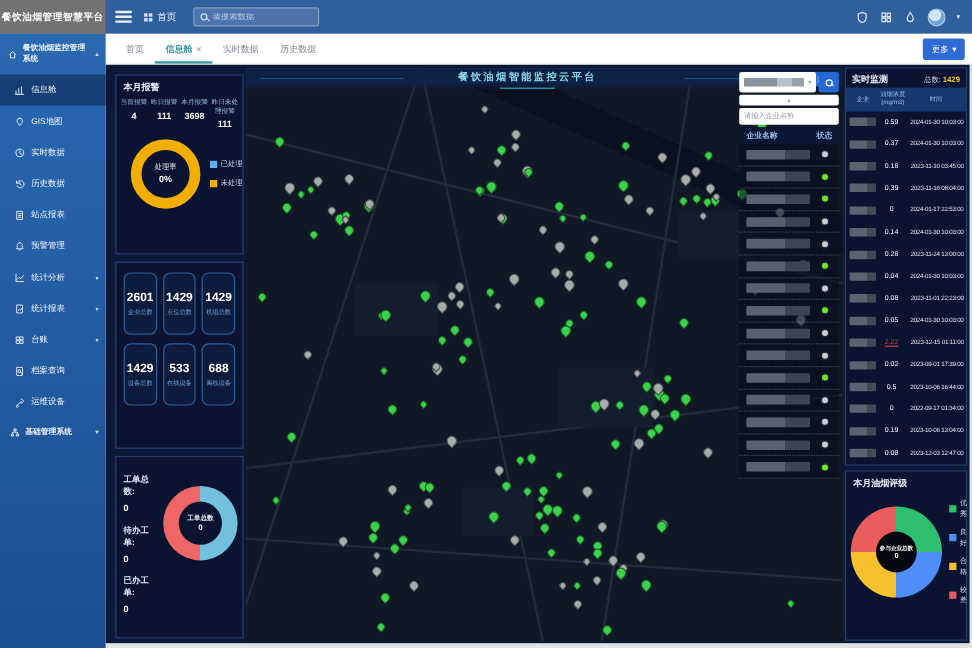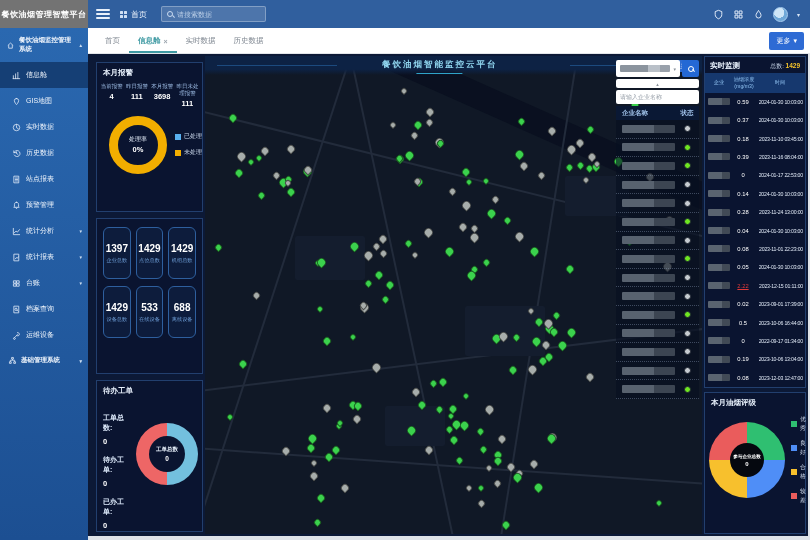--- a/index.html
+++ b/index.html
@@ -511,21 +511,21 @@
               <span class="lg-sq" style="background: rgb(242, 174, 0);"></span>
               <span>未处理</span>
             </div>
           </div>
       </div>
     </div>
 
     <div class="panel panel-device">
       <div class="dev-grid" id="dev-grid">
           <div class="dev-card">
-            <div class="vl">1397</div>
+            <div class="vl">2601</div>
             <div class="lb">企业总数</div>
           </div>
           <div class="dev-card">
             <div class="vl">1429</div>
             <div class="lb">点位总数</div>
           </div>
           <div class="dev-card">
             <div class="vl">1429</div>
             <div class="lb">机组总数</div>
           </div>
@@ -538,21 +538,20 @@
             <div class="lb">在线设备</div>
           </div>
           <div class="dev-card">
             <div class="vl">688</div>
             <div class="lb">离线设备</div>
           </div>
         </div>
     </div>
 
     <div class="panel panel-work">
-      <div class="panel-title">待办工单</div>
       <div class="work-body">
         <div class="work-stats" id="work-stats">
             <div class="work-stat">
               <div class="lb">工单总数:</div>
               <div class="vl">0</div>
             </div>
             <div class="work-stat">
               <div class="lb">待办工单:</div>
               <div class="vl">0</div>
             </div>

